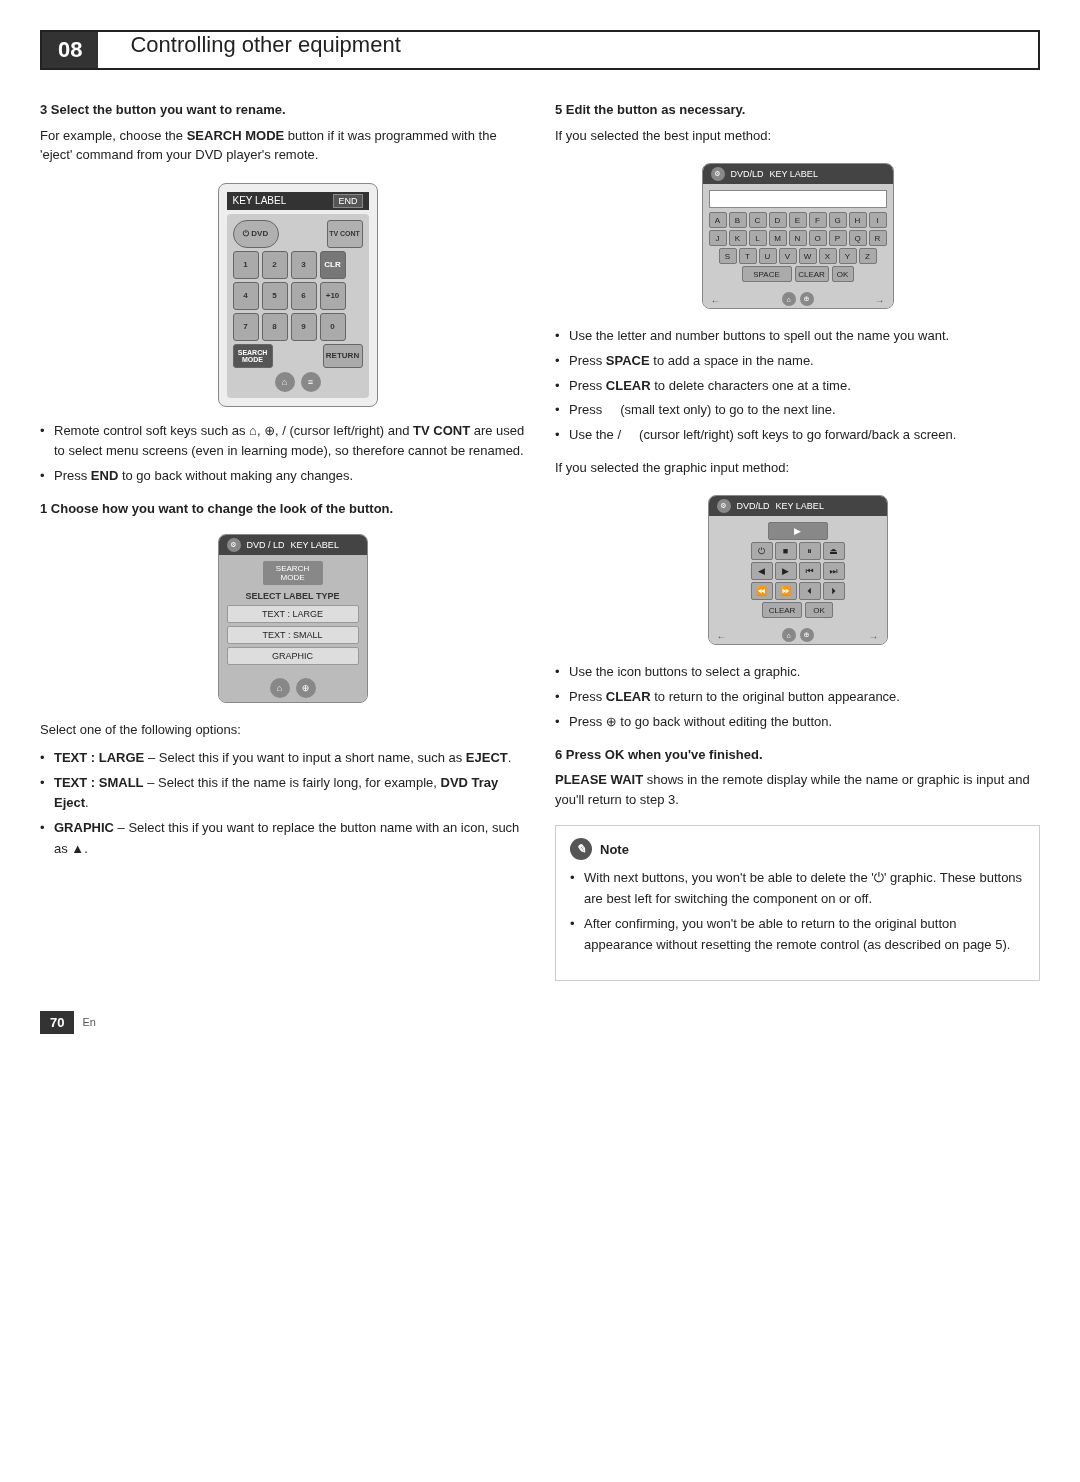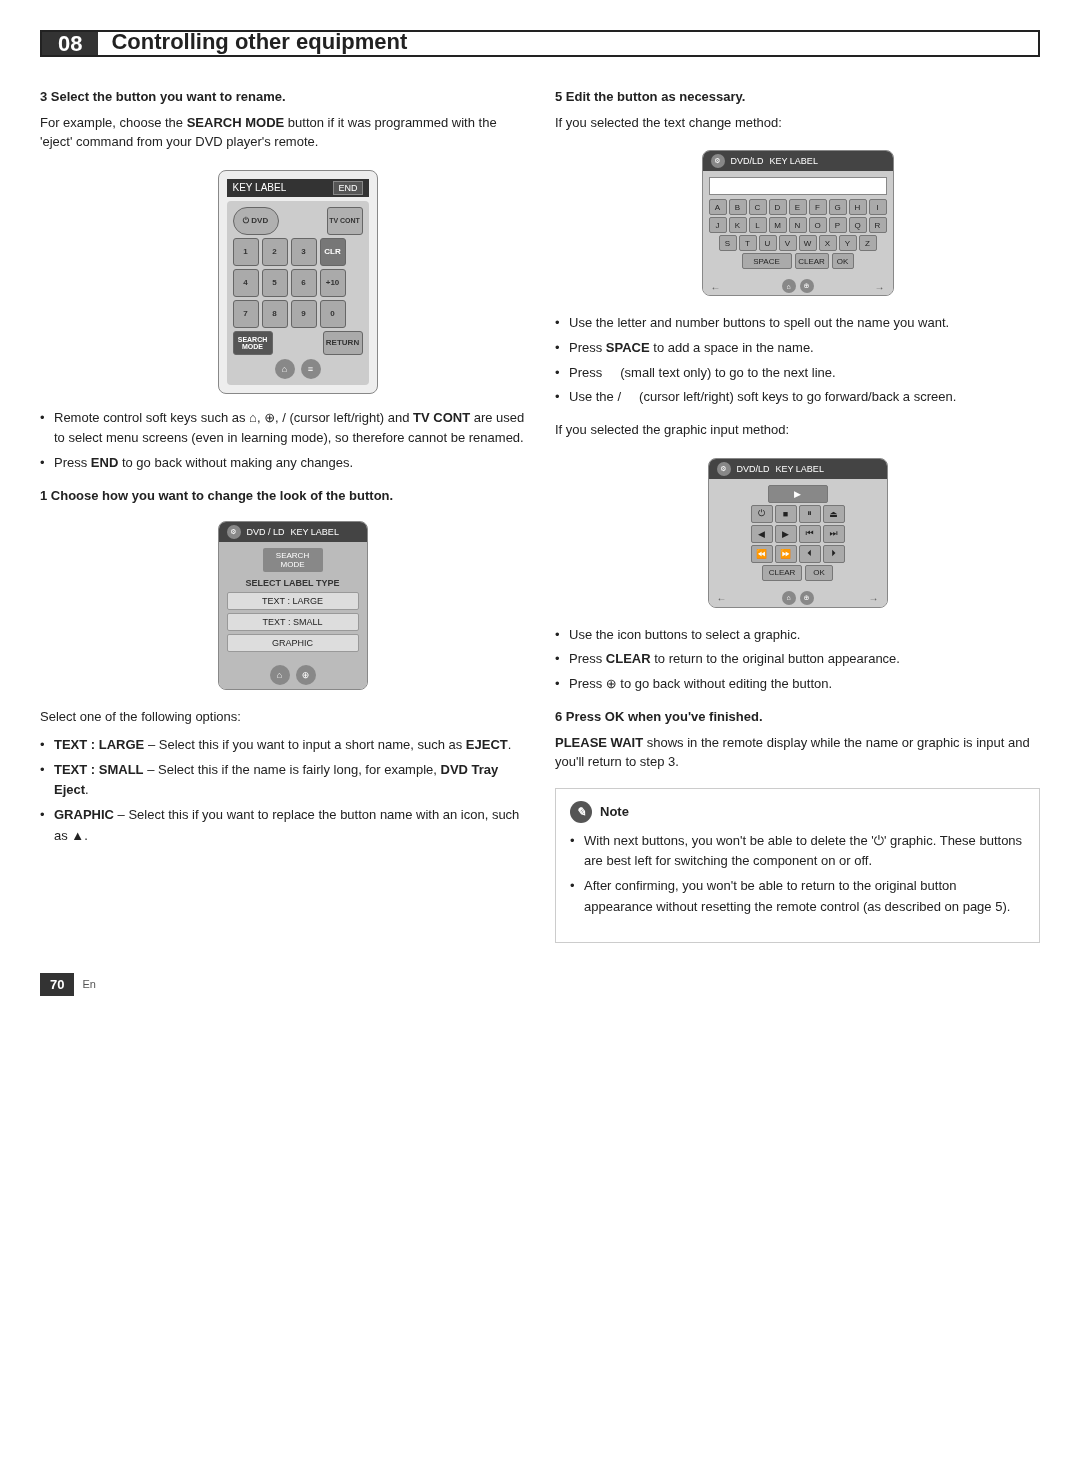--- a/index.html
+++ b/index.html
@@ -9,39 +9,39 @@
       background: #fff;
       color: #222;
       width: 1080px;
       min-height: 1482px;
       position: relative;
     }
 
     
     .header-bar {
       display: flex;
-      align-items: flex-end;
+      align-items: flex-start;
       border: 2px solid #222;
       margin: 30px 40px 0 40px;
-      height: 27px;
+      height: 40px;
     }
     .header-number {
       background: #333;
       color: #fff;
       font-size: 22px;
       font-weight: bold;
       padding: 0 16px;
       height: 100%;
       display: flex;
       align-items: center;
     }
     .header-title {
       font-size: 22px;
-      font-weight: bold;
-      padding-left: 13px;
+      font-weight: normal;
+      padding-left: 32px;
     }
 
     
     .content {
       display: flex;
       margin: 30px 40px 0 40px;
       gap: 30px;
       justify-content: center;
     }
     .col-left { flex: 1; }
@@ -543,21 +543,21 @@
       <li><b>TEXT : LARGE</b> – Select this if you want to input a short name, such as <b>EJECT</b>.</li>
       <li><b>TEXT : SMALL</b> – Select this if the name is fairly long, for example, <b>DVD Tray Eject</b>.</li>
       <li><b>GRAPHIC</b> – Select this if you want to replace the button name with an icon, such as ▲.</li>
     </ul>
 
   </div>
 
   <div class="col-right">
 
     <p class="step-heading"><b>5   Edit the button as necessary.</b></p>
-    <p>If you selected the text change method:</p>
+    <p>If you selected the best input method:</p>
 
     <div style="text-align:center;">
       <div class="keyboard-mockup">
         <div class="km-top">
           <span class="dm2-icon">⚙</span>
           <span>DVD/LD</span>
           <span>KEY LABEL</span>
         </div>
         <div class="km-body">
           <div class="km-input"></div>
@@ -606,20 +606,21 @@
             <div class="km-circle">⊕</div>
           </div>
           <span class="km-arrow">→</span>
         </div>
       </div>
     </div>
 
     <ul class="bullet-list">
       <li>Use the letter and number buttons to spell out the name you want.</li>
       <li>Press <b>SPACE</b> to add a space in the name.</li>
+      <li>Press <b>CLEAR</b> to delete characters one at a time.</li>
       <li>Press &nbsp;&nbsp;&nbsp; (small text only) to go to the next line.</li>
       <li>Use the /&nbsp;&nbsp;&nbsp;&nbsp; (cursor left/right) soft keys to go forward/back a screen.</li>
     </ul>
 
     <p>If you selected the graphic input method:</p>
 
     <div style="text-align:center;">
       <div class="graphic-mockup">
         <div class="gm-top">
           <span class="dm2-icon">⚙</span>

